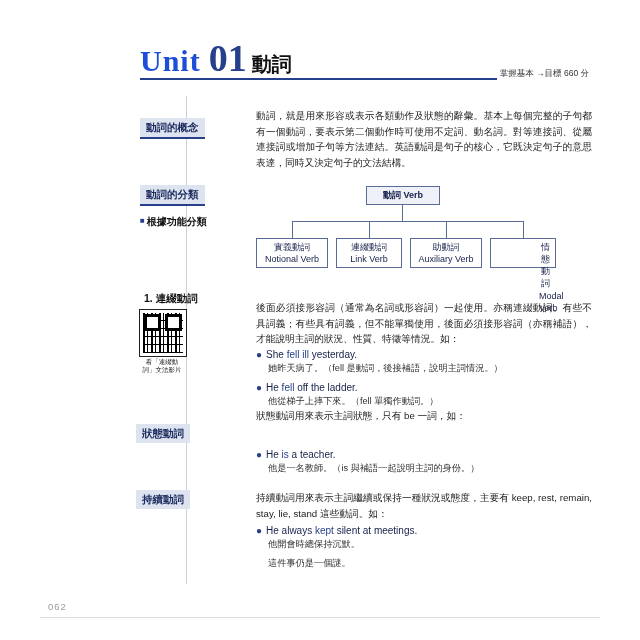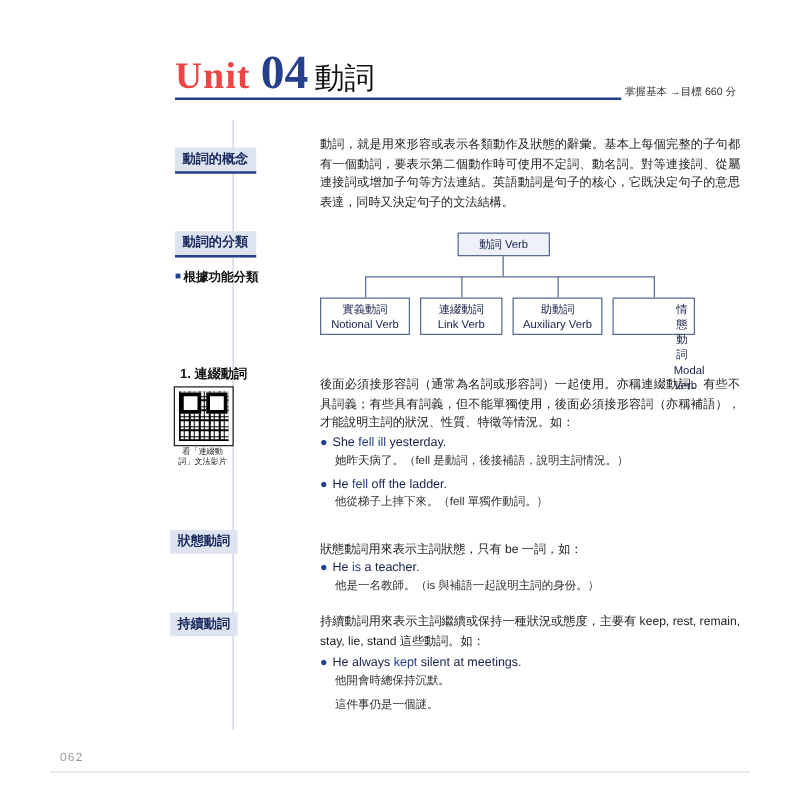--- a/index.html
+++ b/index.html
@@ -27,33 +27,33 @@
     left: 140px;
     top: 36px;
     display: flex;
     align-items: baseline;
   }
   .unit-word {
     font-family: "Liberation Serif", serif;
     font-weight: bold;
     font-size: 30px;
     letter-spacing: 1px;
-    color: #ef4444;
+    color: #1d4ed8;
   }
   .unit-num {
     font-family: "Liberation Serif", serif;
     font-weight: bold;
     font-size: 38px;
     color: #27408b;
     margin-left: 8px;
   }
   .unit-sub {
     font-family: "Liberation Serif", serif;
-    font-weight: normal;
-    font-size: 24px;
+    font-weight: bold;
+    font-size: 20px;
     color: #111;
     margin-left: 5px;
   }
   .head-rule {
     position: absolute;
     left: 140px;
     top: 78px;
     width: 452px;
     height: 2px;
     background: #27408b;
@@ -119,40 +119,40 @@
   
   .para {
     position: absolute;
     font-size: 9.7px;
     line-height: 1.62;
     color: #1c1c1c;
     text-align: justify;
   }
   .para-concept { left: 256px; top: 108px; width: 336px; }
   .para-link { left: 256px; top: 300px; width: 336px; }
-  .para-state { left: 256px; top: 432px; width: 336px; }
+  .para-state { left: 256px; top: 408px; width: 336px; }
   .para-cont { left: 256px; top: 490px; width: 336px; }
 
   
   .diagram { position: absolute; left: 256px; top: 186px; width: 336px; height: 90px; }
   .node {
     position: absolute;
     border: 1px solid #5a6b96;
     background: #fff;
     font-size: 9px;
     line-height: 1.35;
     text-align: center;
     box-sizing: border-box;
     padding: 2px 3px;
     color: #15204a;
   }
   .node-root {
     left: 110px; top: 0; width: 74px; height: 19px;
     background: #eef1f8;
-    font-weight: normal;
+    font-weight: bold;
   }
   .node-leaf { top: 52px; height: 30px; }
   .leaf1 { left: 0px; width: 72px; }
   .leaf2 { left: 80px; width: 66px; }
   .leaf3 { left: 154px; width: 72px; }
   .leaf4 { left: 234px; width: 66px; padding-left: 48px; }
   .line { position: absolute; background: #5a6b96; }
   .v-root { left: 146px; top: 19px; width: 1px; height: 16px; }
   .h-bus { left: 36px; top: 35px; width: 232px; height: 1px; }
   .v1 { left: 36px; top: 35px; width: 1px; height: 17px; }
@@ -241,21 +241,21 @@
     background: #ddd;
   }
 </style>
 </head>
 <body>
 
 <div class="page">
 
   <div class="unit-head">
     <span class="unit-word">Unit</span>
-    <span class="unit-num">04</span>
+    <span class="unit-num">01</span>
     <span class="unit-sub">動詞</span>
   </div>
   <div class="head-rule"></div>
   <div class="goal-row">掌握基本 →目標 660 分</div>
 
   <div class="spine"></div>
 
   <div class="tag tag-concept underline-blue">動詞的概念</div>
   <div class="para para-concept">動詞，就是用來形容或表示各類動作及狀態的辭彙。基本上每個完整的子句都有一個動詞，要表示第二個動作時可使用不定詞、動名詞。對等連接詞、從屬連接詞或增加子句等方法連結。英語動詞是句子的核心，它既決定句子的意思表達，同時又決定句子的文法結構。</div>
 

